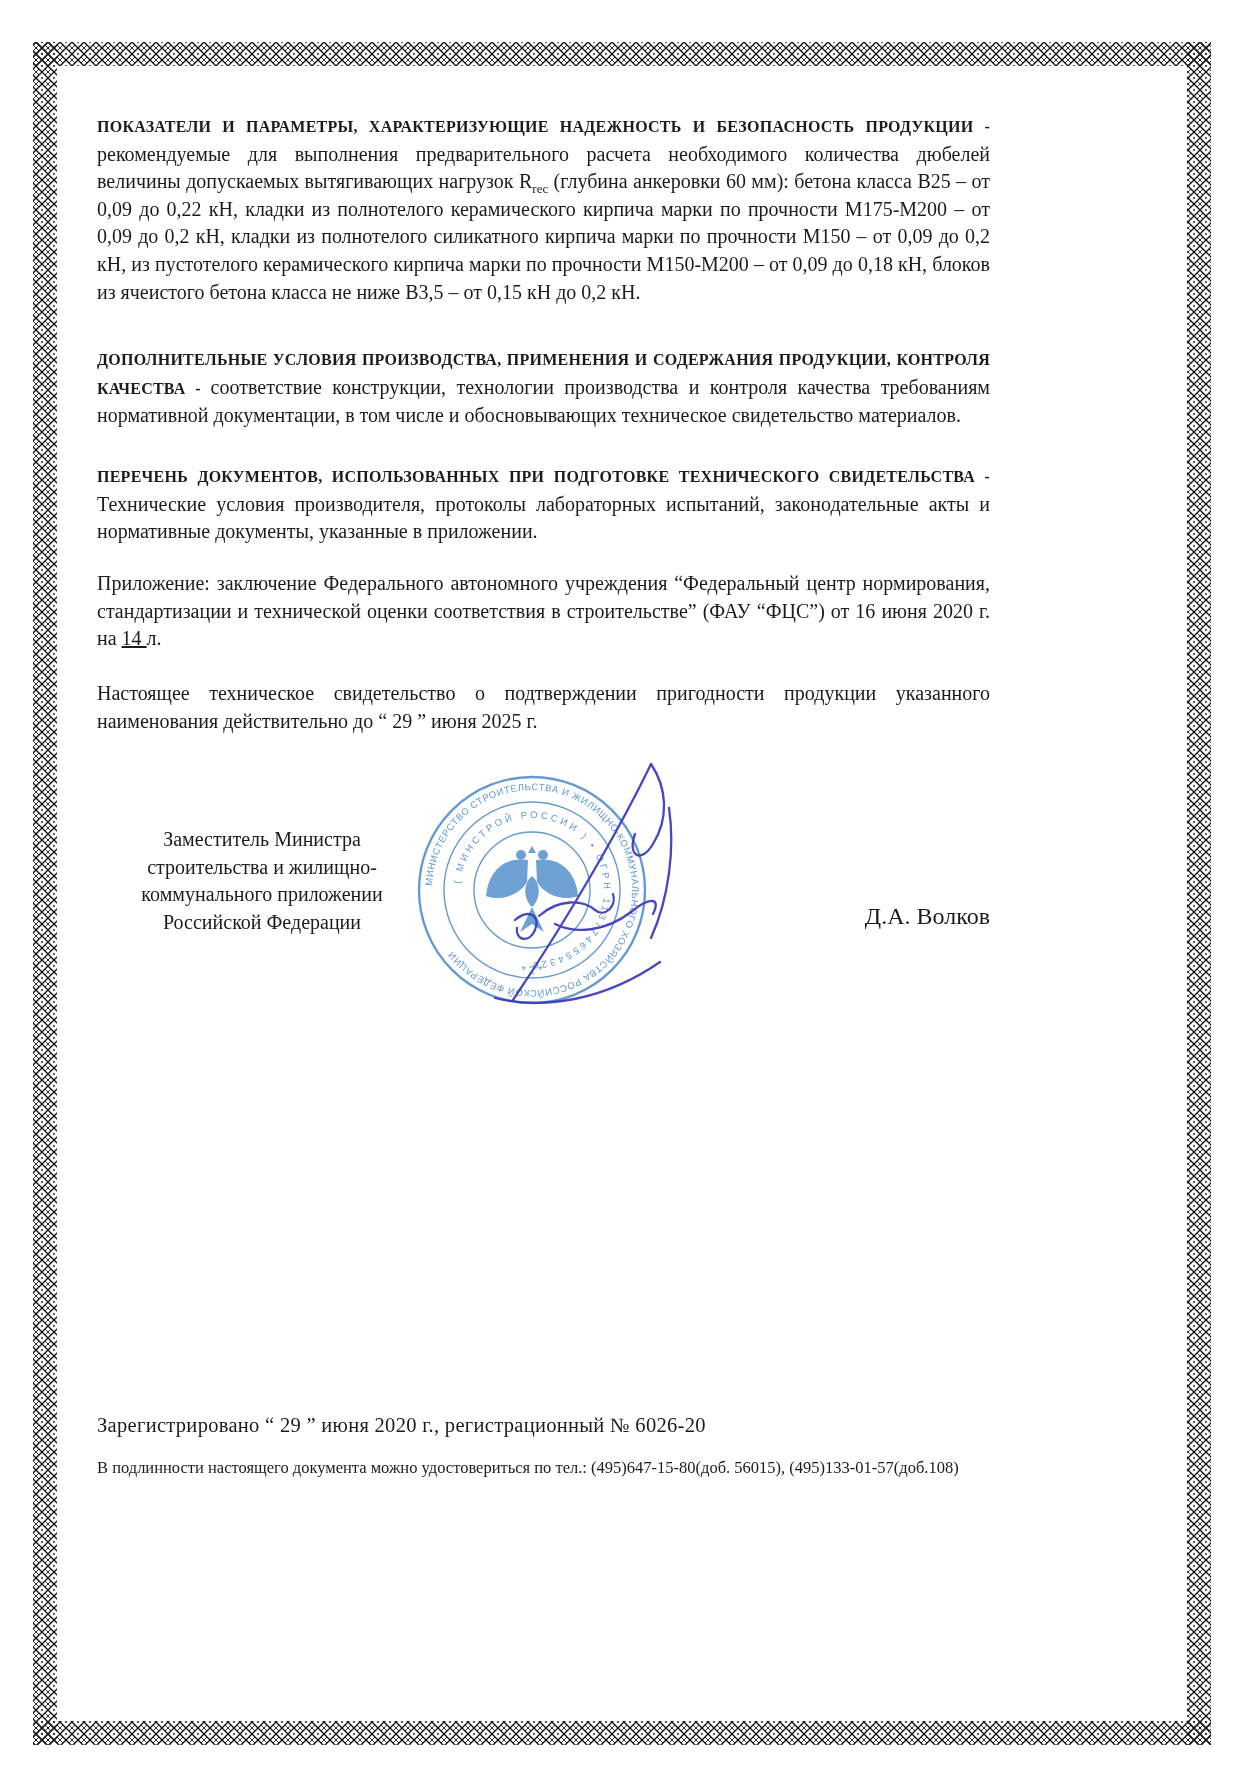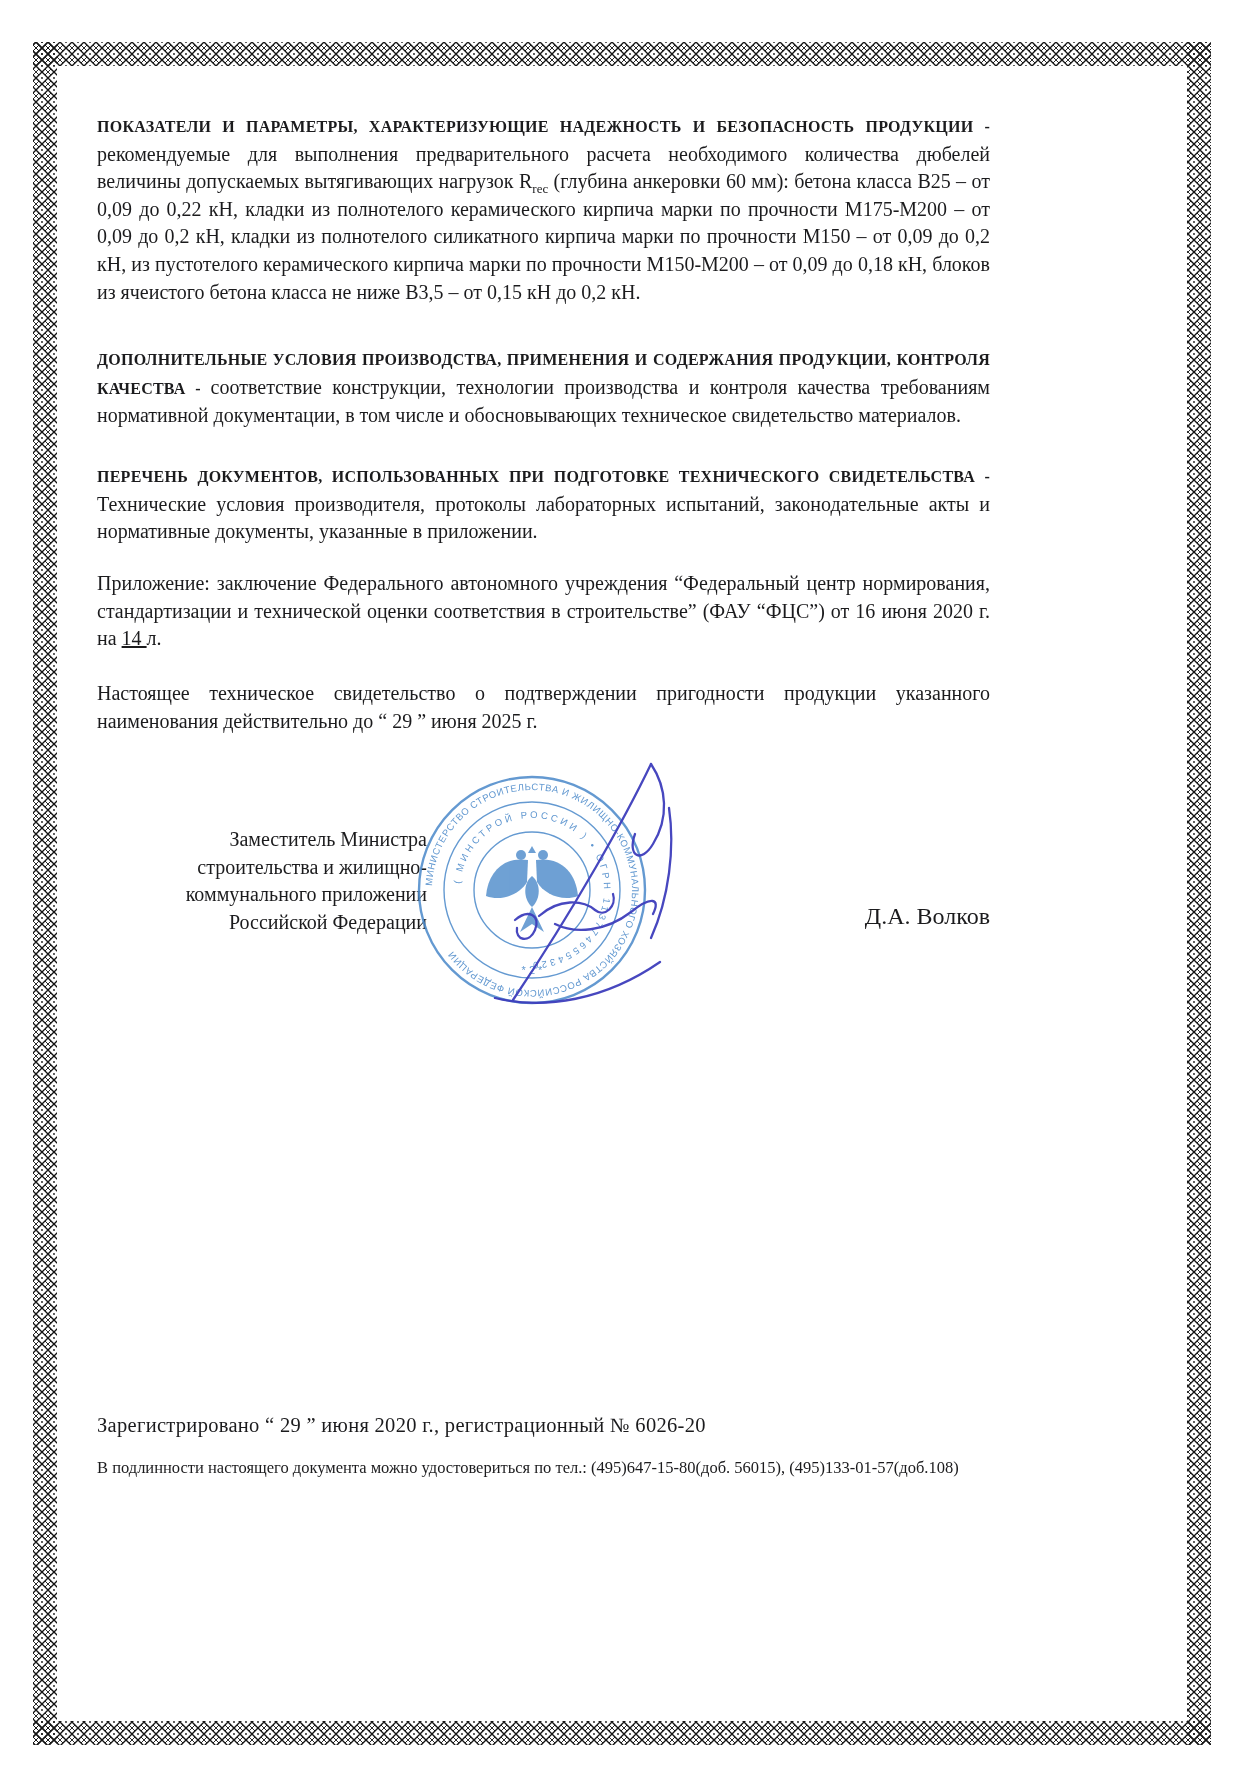--- a/index.html
+++ b/index.html
@@ -15,21 +15,21 @@
   .para{
     position:absolute;left:97px;width:893px;
     font-size:20px;line-height:27.6px;
     text-align:justify;
   }
   .hd{font-weight:bold;font-size:16px;letter-spacing:.25px;}
   .sub{vertical-align:sub;font-size:13px;line-height:0;}
   .u{text-decoration:underline;}
   .sig-block{
     position:absolute;left:97px;top:826px;width:330px;
-    font-size:20px;line-height:27.6px;text-align:right;
+    font-size:20px;line-height:27.6px;text-align:center;
   }
   .sig-name{
     position:absolute;left:97px;top:903px;width:893px;
     font-size:24px;text-align:right;
   }
   .seal-svg{position:absolute;left:382px;top:740px;pointer-events:none;}
   .sign-svg{position:absolute;left:455px;top:748px;pointer-events:none;}
   .reg-line{
     position:absolute;left:97px;top:1414px;width:920px;
     font-size:20.5px;letter-spacing:.3px;

